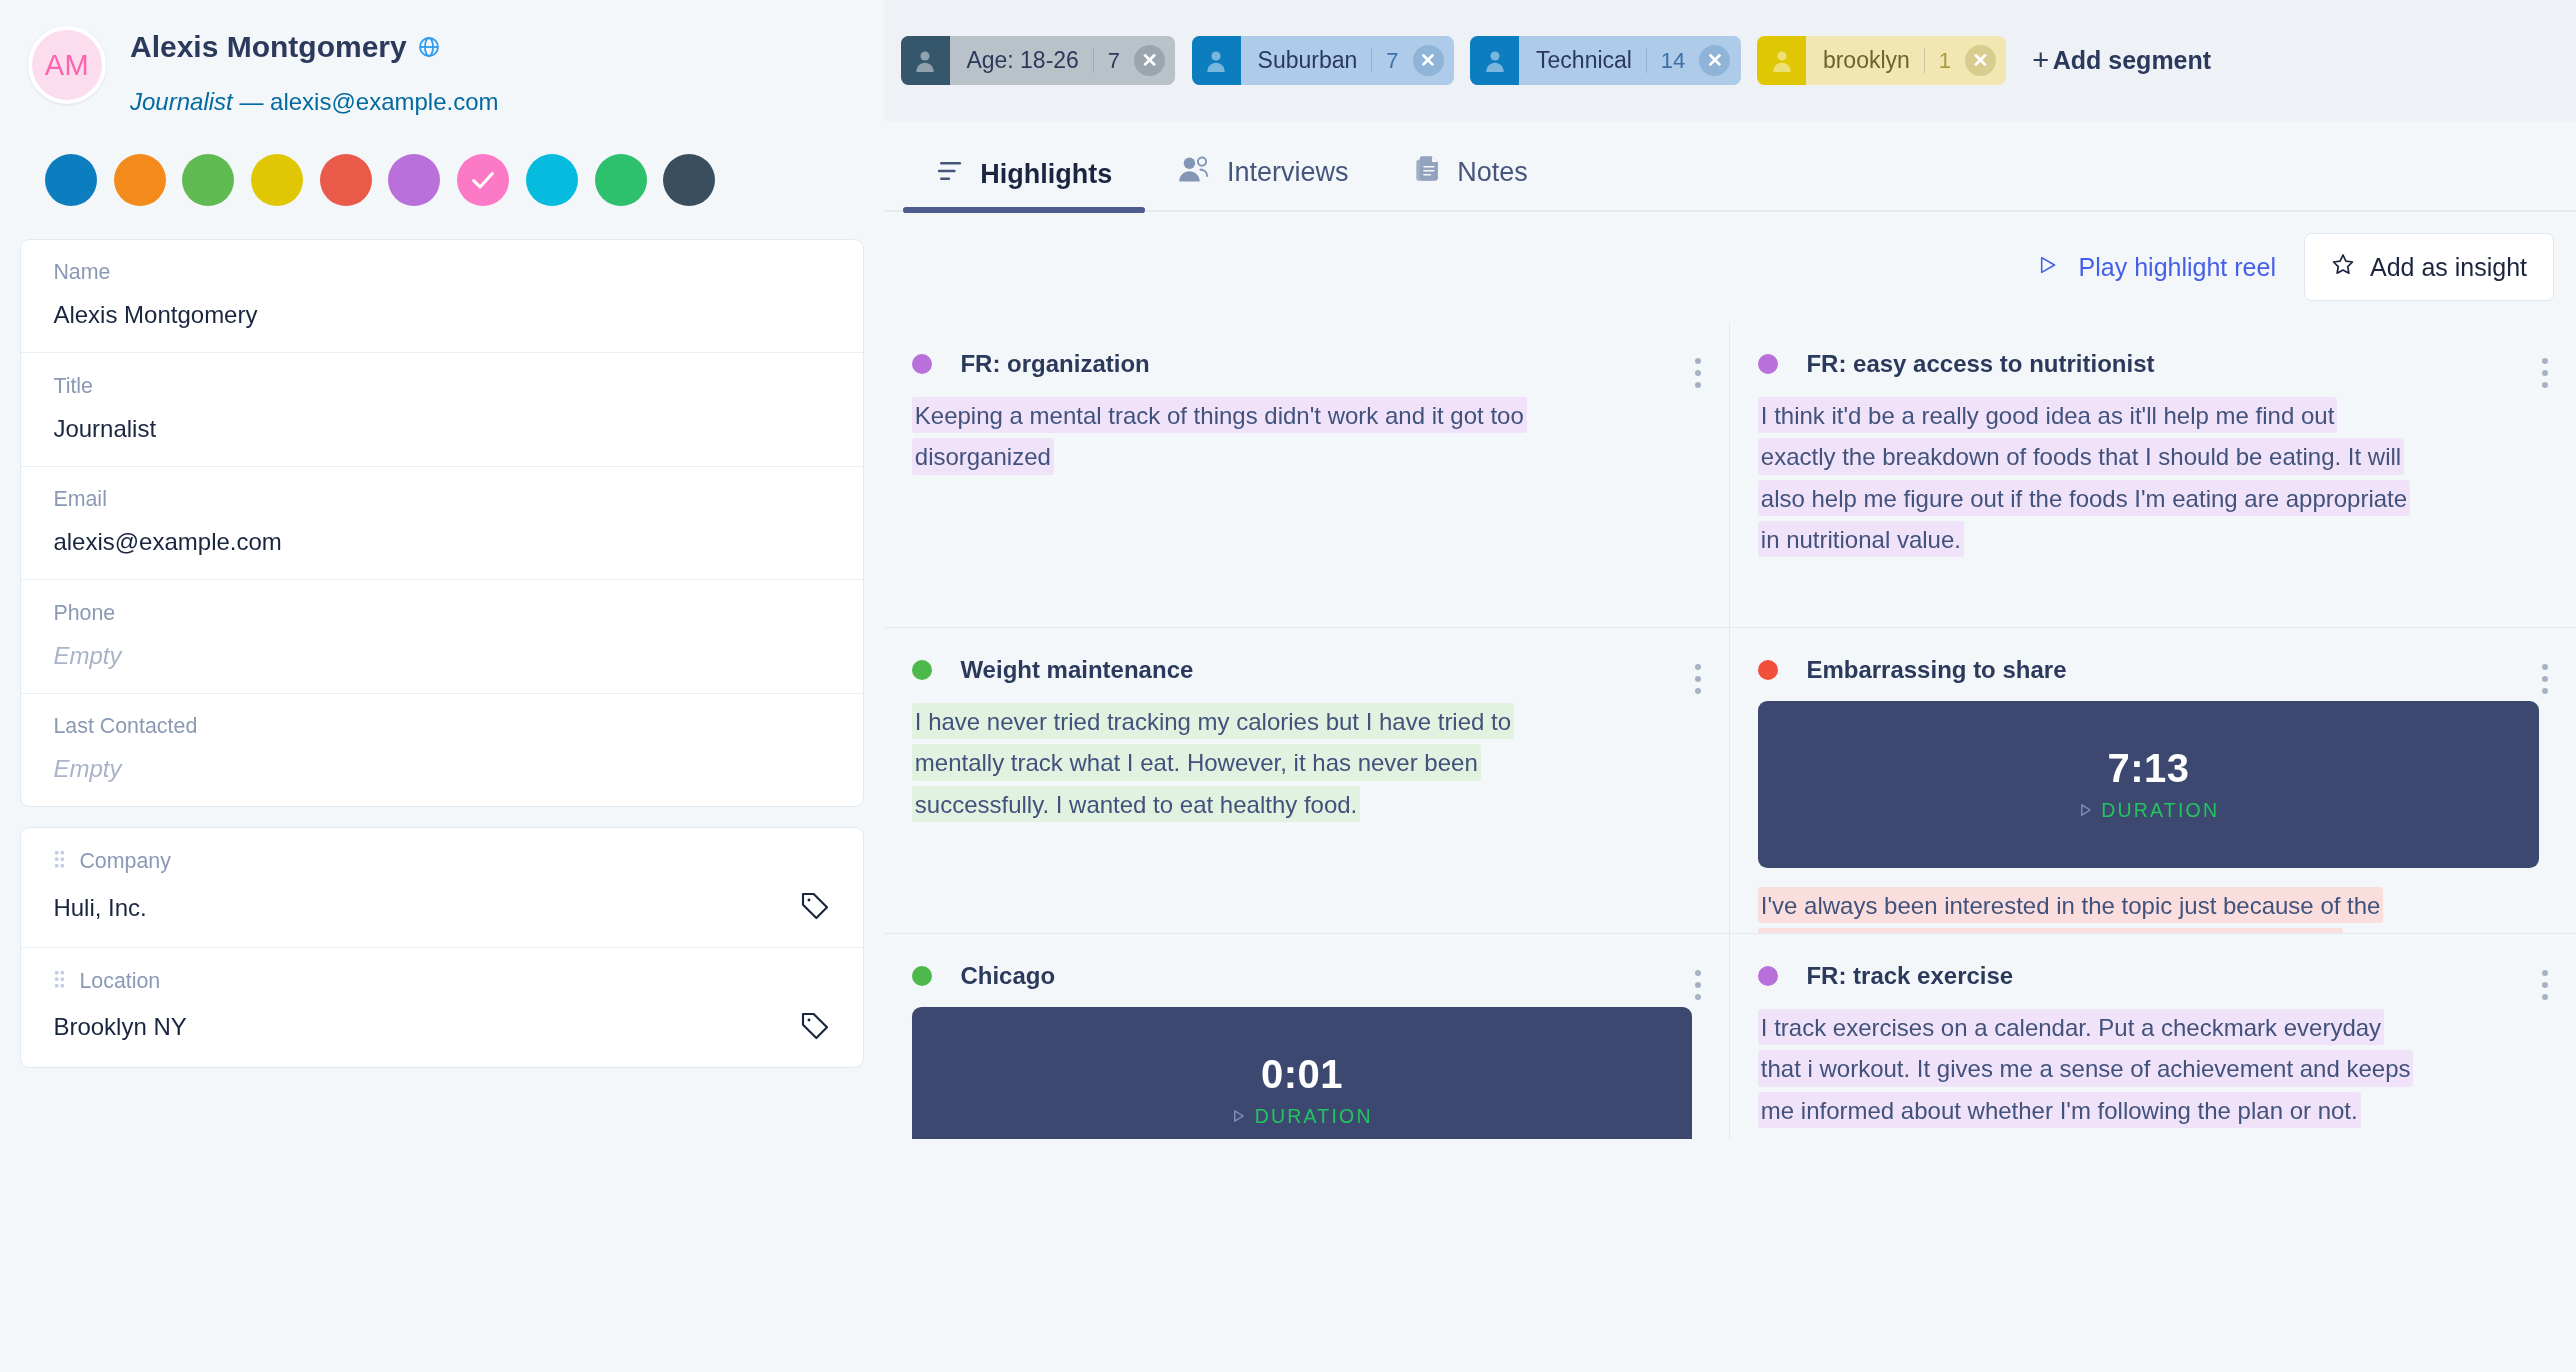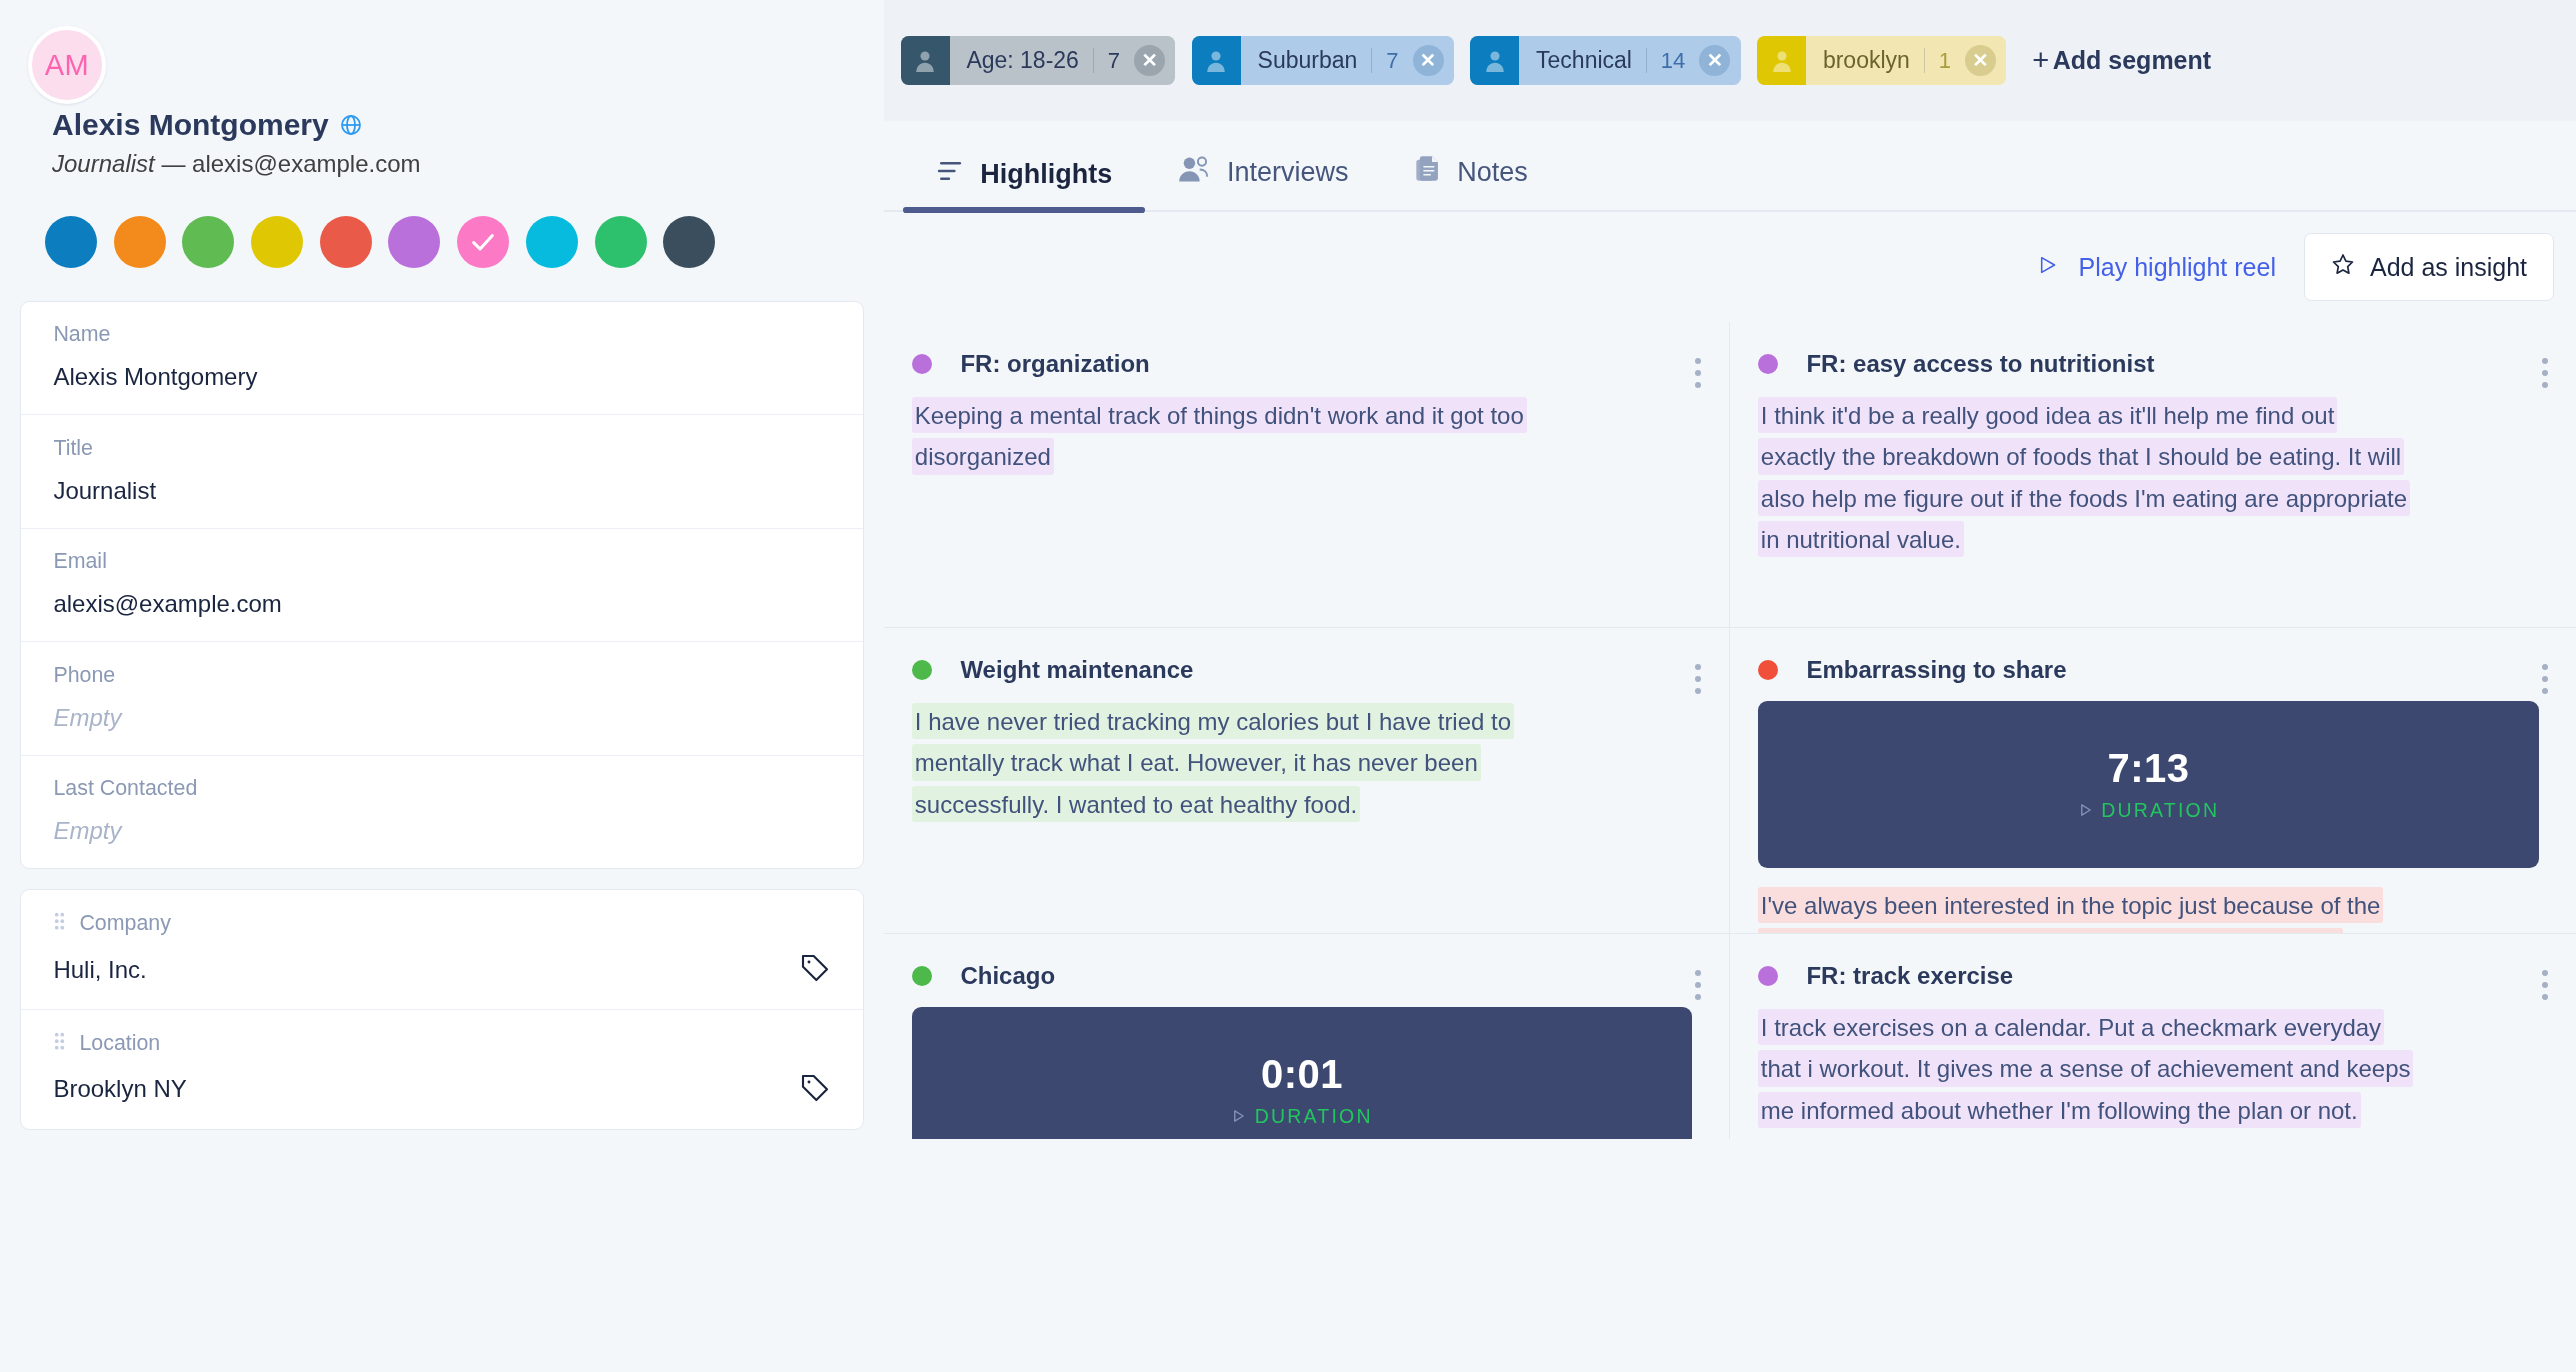--- a/index.html
+++ b/index.html
@@ -13,37 +13,37 @@
   .app { display: flex; width: 2576px; height: 1373px; }
 
   
   .left-panel {
     width: 884px; height: 1373px;
     background: #f4f7fa;
     position: relative;
     flex: 0 0 884px;
     overflow: hidden;
   }
-  .person-header { display: flex; align-items: flex-start; padding: 26px 0 0 28px; flex-direction: column; }
+  .person-header { display: flex; align-items: flex-start; padding: 26px 0 0 28px; }
   .avatar {
     width: 78px; height: 78px; border-radius: 50%;
     background: #fbddee; border: 4.6px solid #ffffff;
     box-shadow: 0 0.9px 2.8px rgba(40,60,110,.12);
     display: flex; align-items: center; justify-content: center;
     color: #fd63ae; font-size: 29px; letter-spacing: 0.5px;
     flex: 0 0 78px;
   }
   .person-meta { margin-left: 24px; padding-top: 3.7px; }
   .person-name {
     font-size: 30px; font-weight: bold; color: #2b3a5c;
     display: flex; align-items: center; gap: 10.2px; line-height: 1.15;
   }
   .globe-icon { display: inline-flex; }
   .person-sub {
-    font-size: 24px; color: #404040; margin-top: 8px; line-height: 1.2;
+    font-size: 24px; color: #0369a1; margin-top: 24px; line-height: 1.2;
   }
   .person-sub .role { font-style: italic; }
 
   .swatch-row { display: flex; gap: 16.7px; padding: 37px 0 0 45px; }
   .swatch {
     width: 52px; height: 52px; border-radius: 50%;
     display: flex; align-items: center; justify-content: center;
     cursor: pointer;
   }
   .swatch svg { display: block; }

